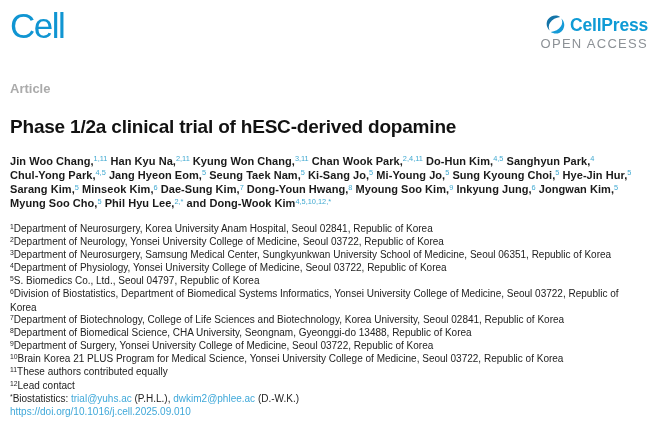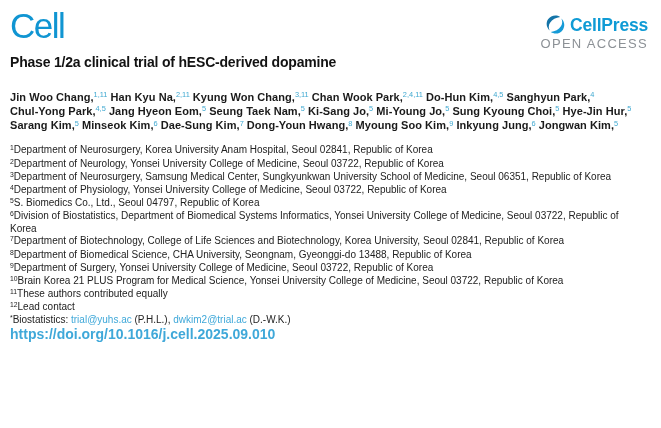--- a/index.html
+++ b/index.html
@@ -34,22 +34,22 @@
     font-weight: 400;
   }
 
   
   .main { padding: 0 14px 0 10px; }
   .kicker {
     margin-top: 31px;
     font-size: 13px; font-weight: 700; color: #ababab; line-height: 13px;
   }
   .title {
-    margin-top: 0;
-    font-size: 14px; font-weight: 700; color: #121212;
+    margin-top: 20px;
+    font-size: 19px; font-weight: 700; color: #121212;
     line-height: 23.5px; letter-spacing: -0.2px;
   }
 
   
   .authors {
     margin-top: 16px;
     font-size: 11px; font-weight: 700; color: #1a1a1a;
     letter-spacing: 0.05px;
   }
   .authors > div { line-height: 13.3px; white-space: nowrap; }
@@ -65,21 +65,21 @@
   }
   .affiliations .aff { line-height: 12.15px; }
   .f-sup {
     font-size: 6.8px; position: relative; top: -3px; color: #222;
   }
 
   
   .correspondence { font-size: 10px; line-height: 12.15px; color: #222; }
   .corr-star { font-size: 6.8px; position: relative; top: -3px; }
   .link { color: #3fa8d9; text-decoration: none; cursor: pointer; }
-  .doi-line { font-size: 14px; line-height: 12.15px; font-weight: bold; }
+  .doi-line { font-size: 10px; line-height: 12.15px; }
 </style>
 </head>
 <body>
 
 <div class="page">
 
   <div class="header">
     <div class="cell-logo">Cell</div>
 
     <div class="cellpress">
@@ -93,42 +93,44 @@
           </svg>
         </span>
         <span class="cellpress-name">CellPress</span>
       </div>
       <div class="open-access">OPEN ACCESS</div>
     </div>
   </div>
 
   <div class="main">
 
+    <div class="kicker">Article</div>
 
     <h1 class="title"><span>Phase 1/2a clinical trial of hESC-derived dopamine</span><br></h1>
 
     <div class="authors">
         <div><span>Jin Woo Chang,</span><span class="a-sup">1,11</span> <span>Han Kyu Na,</span><span class="a-sup">2,11</span> <span>Kyung Won Chang,</span><span class="a-sup">3,11</span> <span>Chan Wook Park,</span><span class="a-sup">2,4,11</span> <span>Do-Hun Kim,</span><span class="a-sup">4,5</span> <span>Sanghyun Park,</span><span class="a-sup">4</span> </div>
         <div><span>Chul-Yong Park,</span><span class="a-sup">4,5</span> <span>Jang Hyeon Eom,</span><span class="a-sup">5</span> <span>Seung Taek Nam,</span><span class="a-sup">5</span> <span>Ki-Sang Jo,</span><span class="a-sup">5</span> <span>Mi-Young Jo,</span><span class="a-sup">5</span> <span>Sung Kyoung Choi,</span><span class="a-sup">5</span> <span>Hye-Jin Hur,</span><span class="a-sup">5</span> </div>
         <div><span>Sarang Kim,</span><span class="a-sup">5</span> <span>Minseok Kim,</span><span class="a-sup">6</span> <span>Dae-Sung Kim,</span><span class="a-sup">7</span> <span>Dong-Youn Hwang,</span><span class="a-sup">8</span> <span>Myoung Soo Kim,</span><span class="a-sup">9</span> <span>Inkyung Jung,</span><span class="a-sup">6</span> <span>Jongwan Kim,</span><span class="a-sup">5</span> </div>
+        <div><span>Myung Soo Cho,</span><span class="a-sup">5</span> <span>Phil Hyu Lee,</span><span class="a-sup">2,*</span> <span>and Dong-Wook Kim</span><span class="a-sup">4,5,10,12,*</span> </div>
       </div>
 
     <div class="affiliations">
         <div class="aff"><span class="f-sup">1</span>Department of Neurosurgery, Korea University Anam Hospital, Seoul 02841, Republic of Korea</div>
         <div class="aff"><span class="f-sup">2</span>Department of Neurology, Yonsei University College of Medicine, Seoul 03722, Republic of Korea</div>
         <div class="aff"><span class="f-sup">3</span>Department of Neurosurgery, Samsung Medical Center, Sungkyunkwan University School of Medicine, Seoul 06351, Republic of Korea</div>
         <div class="aff"><span class="f-sup">4</span>Department of Physiology, Yonsei University College of Medicine, Seoul 03722, Republic of Korea</div>
         <div class="aff"><span class="f-sup">5</span>S. Biomedics Co., Ltd., Seoul 04797, Republic of Korea</div>
         <div class="aff"><span class="f-sup">6</span>Division of Biostatistics, Department of Biomedical Systems Informatics, Yonsei University College of Medicine, Seoul 03722, Republic of Korea</div>
         <div class="aff"><span class="f-sup">7</span>Department of Biotechnology, College of Life Sciences and Biotechnology, Korea University, Seoul 02841, Republic of Korea</div>
         <div class="aff"><span class="f-sup">8</span>Department of Biomedical Science, CHA University, Seongnam, Gyeonggi-do 13488, Republic of Korea</div>
         <div class="aff"><span class="f-sup">9</span>Department of Surgery, Yonsei University College of Medicine, Seoul 03722, Republic of Korea</div>
         <div class="aff"><span class="f-sup">10</span>Brain Korea 21 PLUS Program for Medical Science, Yonsei University College of Medicine, Seoul 03722, Republic of Korea</div>
         <div class="aff"><span class="f-sup">11</span>These authors contributed equally</div>
         <div class="aff"><span class="f-sup">12</span>Lead contact</div>
       </div>
 
-    <div class="correspondence"><span class="corr-star">*</span><span>Biostatistics: </span><a class="link">trial@yuhs.ac</a><span> (P.H.L.), </span><a class="link">dwkim2@trial.ac</a><span> (D.-W.K.)</span></div>
+    <div class="correspondence"><span class="corr-star">*</span><span>Biostatistics: </span><a class="link">trial@yuhs.ac</a><span> (P.H.L.), </span><a class="link">dwkim2@phlee.ac</a><span> (D.-W.K.)</span></div>
 
     <div class="doi-line"><a class="link">https://doi.org/10.1016/j.cell.2025.09.010</a></div>
 
   </div>
 </div>
 
 </body></html>

